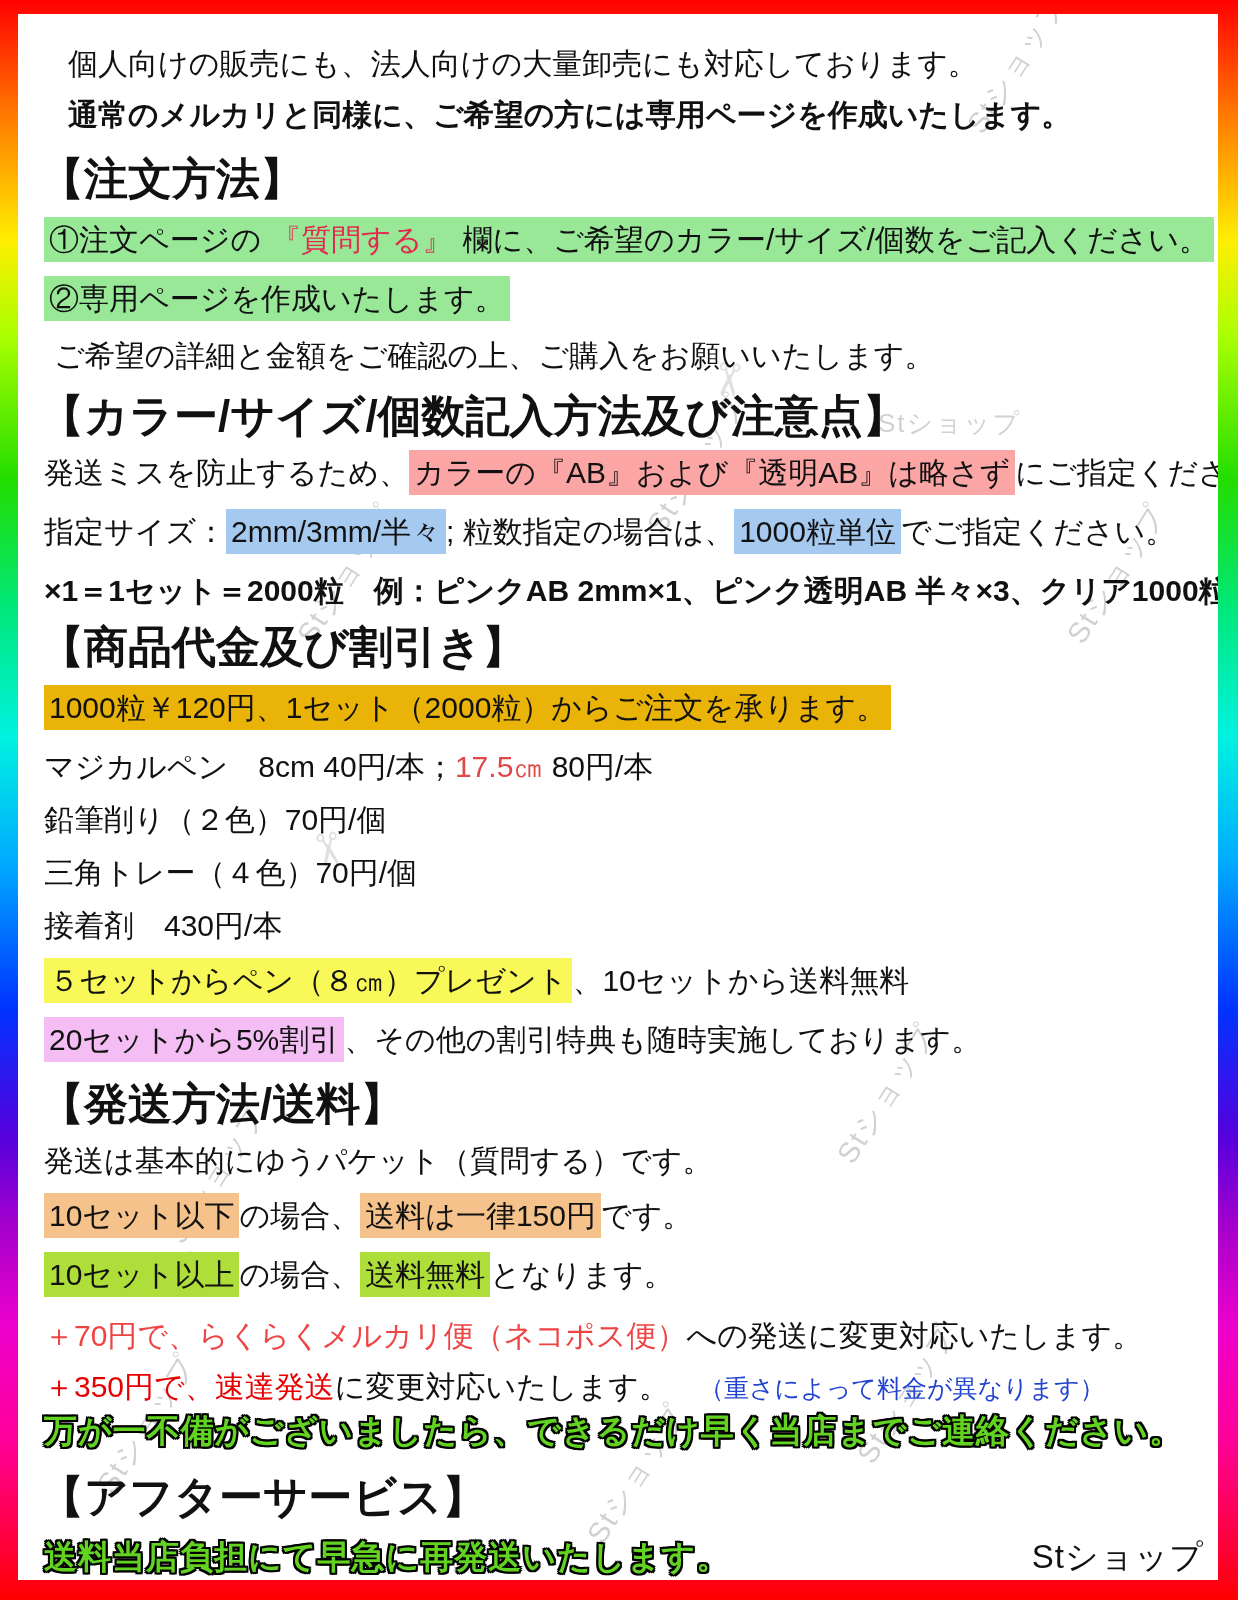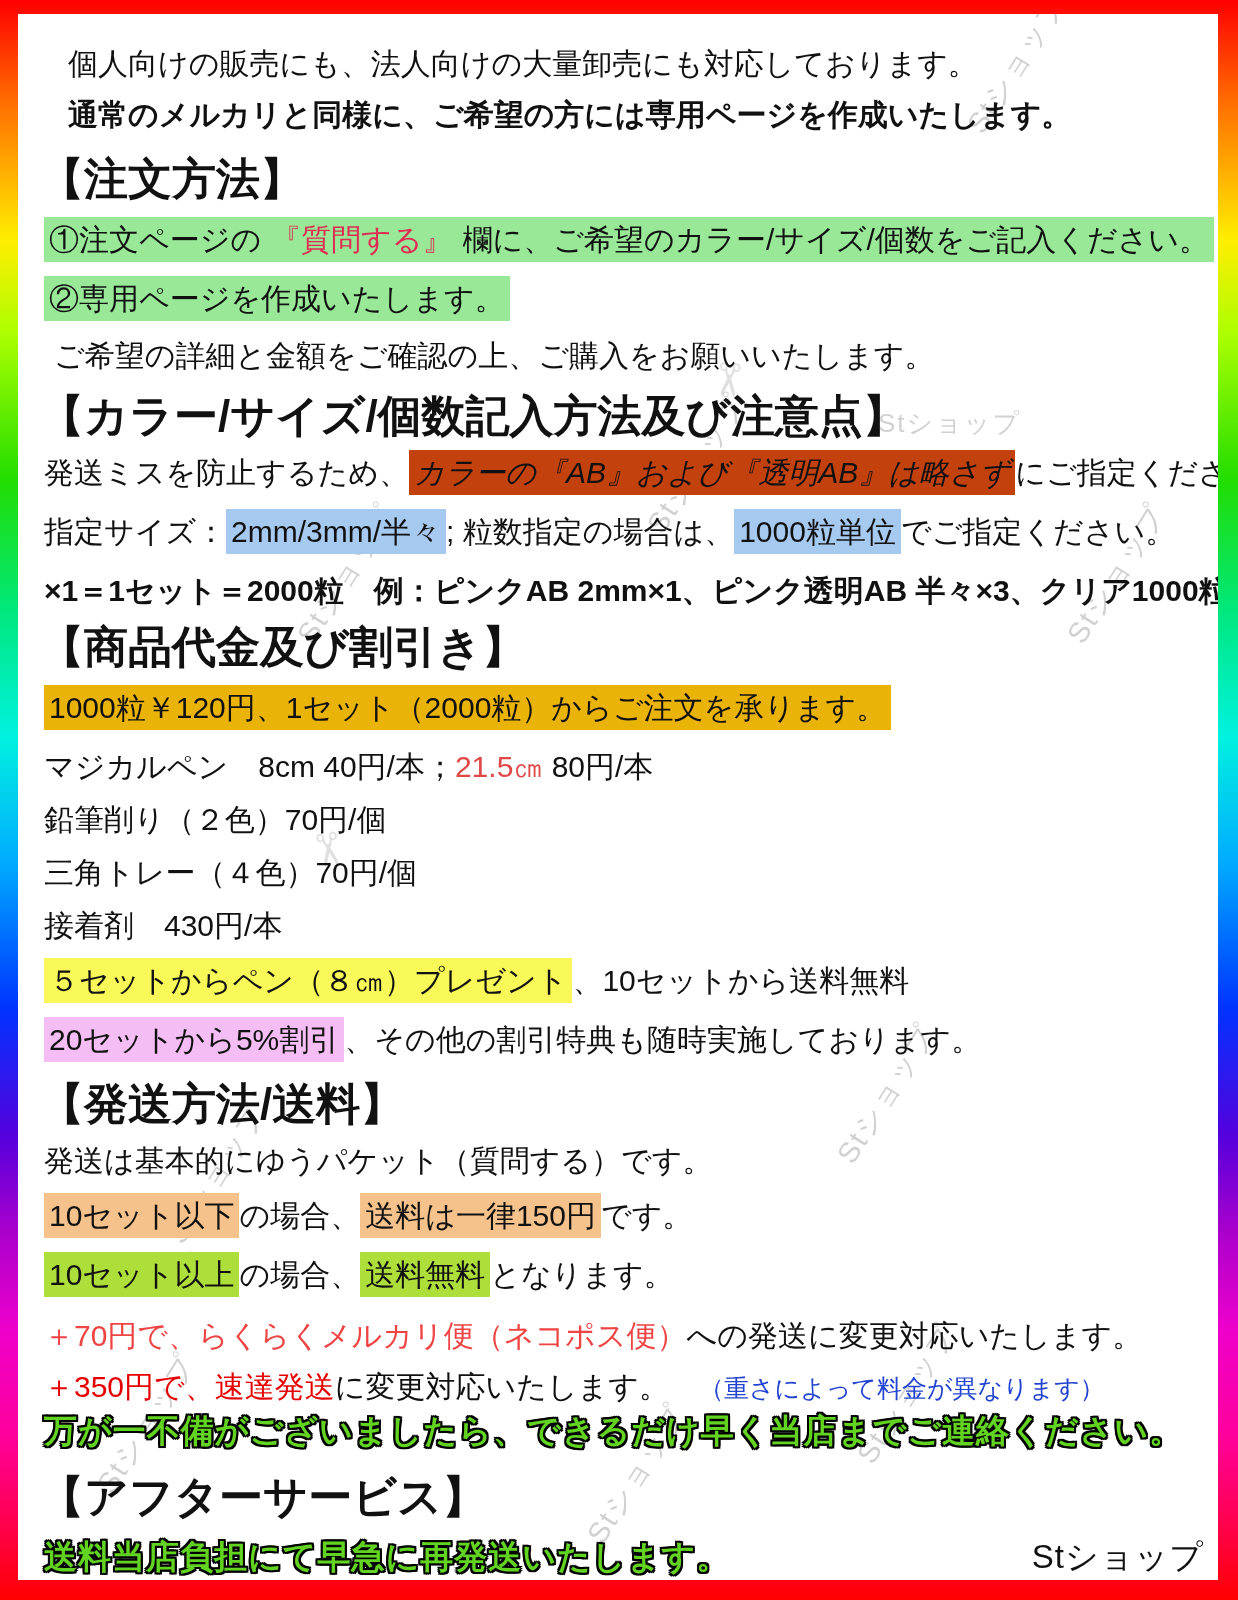--- a/index.html
+++ b/index.html
@@ -63,26 +63,26 @@
     <div class="wm sc" style="left:150px;top:1230px;transform:rotate(70deg);">✂</div>
 
     <div id="lines">
         <div class="line body indent" style="margin-top: 0px;"><span><span class="seg">個人向けの販売にも、法人向けの大量卸売にも対応しております。</span></span></div>
         <div class="line body indent" style="margin-top: 12px; font-weight: bold;"><span><span class="seg">通常のメルカリと同様に、ご希望の方には専用ページを作成いたします。</span></span></div>
         <div class="line heading" style="margin-top: 20px;"><span><span class="seg">【注文方法】</span></span></div>
         <div class="line body hlrow" style="margin-top: 0px;"><span><span class="seg hl" style="background-color: rgb(152, 232, 152);">①注文ページの</span><span class="seg hl" style="background-color: rgb(152, 232, 152); color: rgb(224, 42, 80);">『質問する』</span><span class="seg hl" style="background-color: rgb(152, 232, 152);">欄に、ご希望のカラー/サイズ/個数をご記入ください。</span></span></div>
         <div class="line body hlrow" style="margin-top: 12px;"><span><span class="seg hl" style="background-color: rgb(152, 232, 152);">②専用ページを作成いたします。</span></span></div>
         <div class="line body indent-sm" style="margin-top: 14px;"><span><span class="seg">ご希望の詳細と金額をご確認の上、ご購入をお願いいたします。</span></span></div>
         <div class="line heading" style="margin-top: 16px;"><span><span class="seg">【カラー/サイズ/個数記入方法及び注意点】</span></span></div>
-        <div class="line body" style="margin-top: 0px;"><span><span class="seg">発送ミスを防止するため、</span><span class="seg hl" style="background-color: #c2410c; font-style: italic;">カラーの『AB』および『透明AB』は略さず</span><span class="seg">にご指定ください。</span></span></div>
+        <div class="line body" style="margin-top: 0px;"><span><span class="seg">発送ミスを防止するため、</span><span class="seg hl" style="background-color: #fca5a5;">カラーの『AB』および『透明AB』は略さず</span><span class="seg">にご指定ください。</span></span></div>
         <div class="line body hlrow" style="margin-top: 16px;"><span><span class="seg">指定サイズ：</span><span class="seg hl" style="background-color: rgb(166, 201, 239);">2mm/3mm/半々</span><span class="seg">; 粒数指定の場合は、</span><span class="seg hl" style="background-color: rgb(166, 201, 239);">1000粒単位</span><span class="seg">でご指定ください。</span></span></div>
         <div class="line body" style="margin-top: 16px; font-weight: bold;"><span><span class="seg">×1＝1セット＝2000粒　例：ピンクAB 2mm×1、ピンク透明AB 半々×3、クリア1000粒</span></span></div>
         <div class="line heading" style="margin-top: 12px;"><span><span class="seg">【商品代金及び割引き】</span></span></div>
         <div class="line body hlrow" style="margin-top: 0px;"><span><span class="seg hl" style="background-color: #eab308;">1000粒￥120円、1セット（2000粒）からご注文を承ります。</span></span></div>
-        <div class="line body" style="margin-top: 16px;"><span><span class="seg">マジカルペン　8cm 40円/本；</span><span class="seg" style="color: rgb(224, 72, 72);">21.5㎝</span><span class="seg"> 80円/本</span></span></div>
+        <div class="line body" style="margin-top: 16px;"><span><span class="seg">マジカルペン　8cm 40円/本；</span><span class="seg" style="color: rgb(224, 72, 72);">17.5㎝</span><span class="seg"> 80円/本</span></span></div>
         <div class="line body" style="margin-top: 14px;"><span><span class="seg">鉛筆削り（２色）70円/個</span></span></div>
         <div class="line body" style="margin-top: 14px;"><span><span class="seg">三角トレー（４色）70円/個</span></span></div>
         <div class="line body" style="margin-top: 14px;"><span><span class="seg">接着剤　430円/本</span></span></div>
         <div class="line body hlrow" style="margin-top: 12px;"><span><span class="seg hl" style="background-color: rgb(248, 248, 88);">５セットからペン（８㎝）プレゼント</span><span class="seg">、10セットから送料無料</span></span></div>
         <div class="line body hlrow" style="margin-top: 12px;"><span><span class="seg hl" style="background-color: rgb(244, 189, 244);">20セットから5%割引</span><span class="seg">、その他の割引特典も随時実施しております。</span></span></div>
         <div class="line heading" style="margin-top: 16px;"><span><span class="seg">【発送方法/送料】</span></span></div>
         <div class="line body" style="margin-top: 0px;"><span><span class="seg">発送は基本的にゆうパケット（質問する）です。</span></span></div>
         <div class="line body hlrow" style="margin-top: 12px;"><span><span class="seg hl" style="background-color: rgb(246, 194, 139);">10セット以下</span><span class="seg">の場合、</span><span class="seg hl" style="background-color: rgb(246, 194, 139);">送料は一律150円</span><span class="seg">です。</span></span></div>
         <div class="line body hlrow" style="margin-top: 12px;"><span><span class="seg hl" style="background-color: rgb(174, 222, 58);">10セット以上</span><span class="seg">の場合、</span><span class="seg hl" style="background-color: rgb(174, 222, 58);">送料無料</span><span class="seg">となります。</span></span></div>
         <div class="line body" style="margin-top: 18px;"><span><span class="seg" style="color: #ef4444;">＋70円で、らくらくメルカリ便（ネコポス便）</span><span class="seg">への発送に変更対応いたします。</span></span></div>

